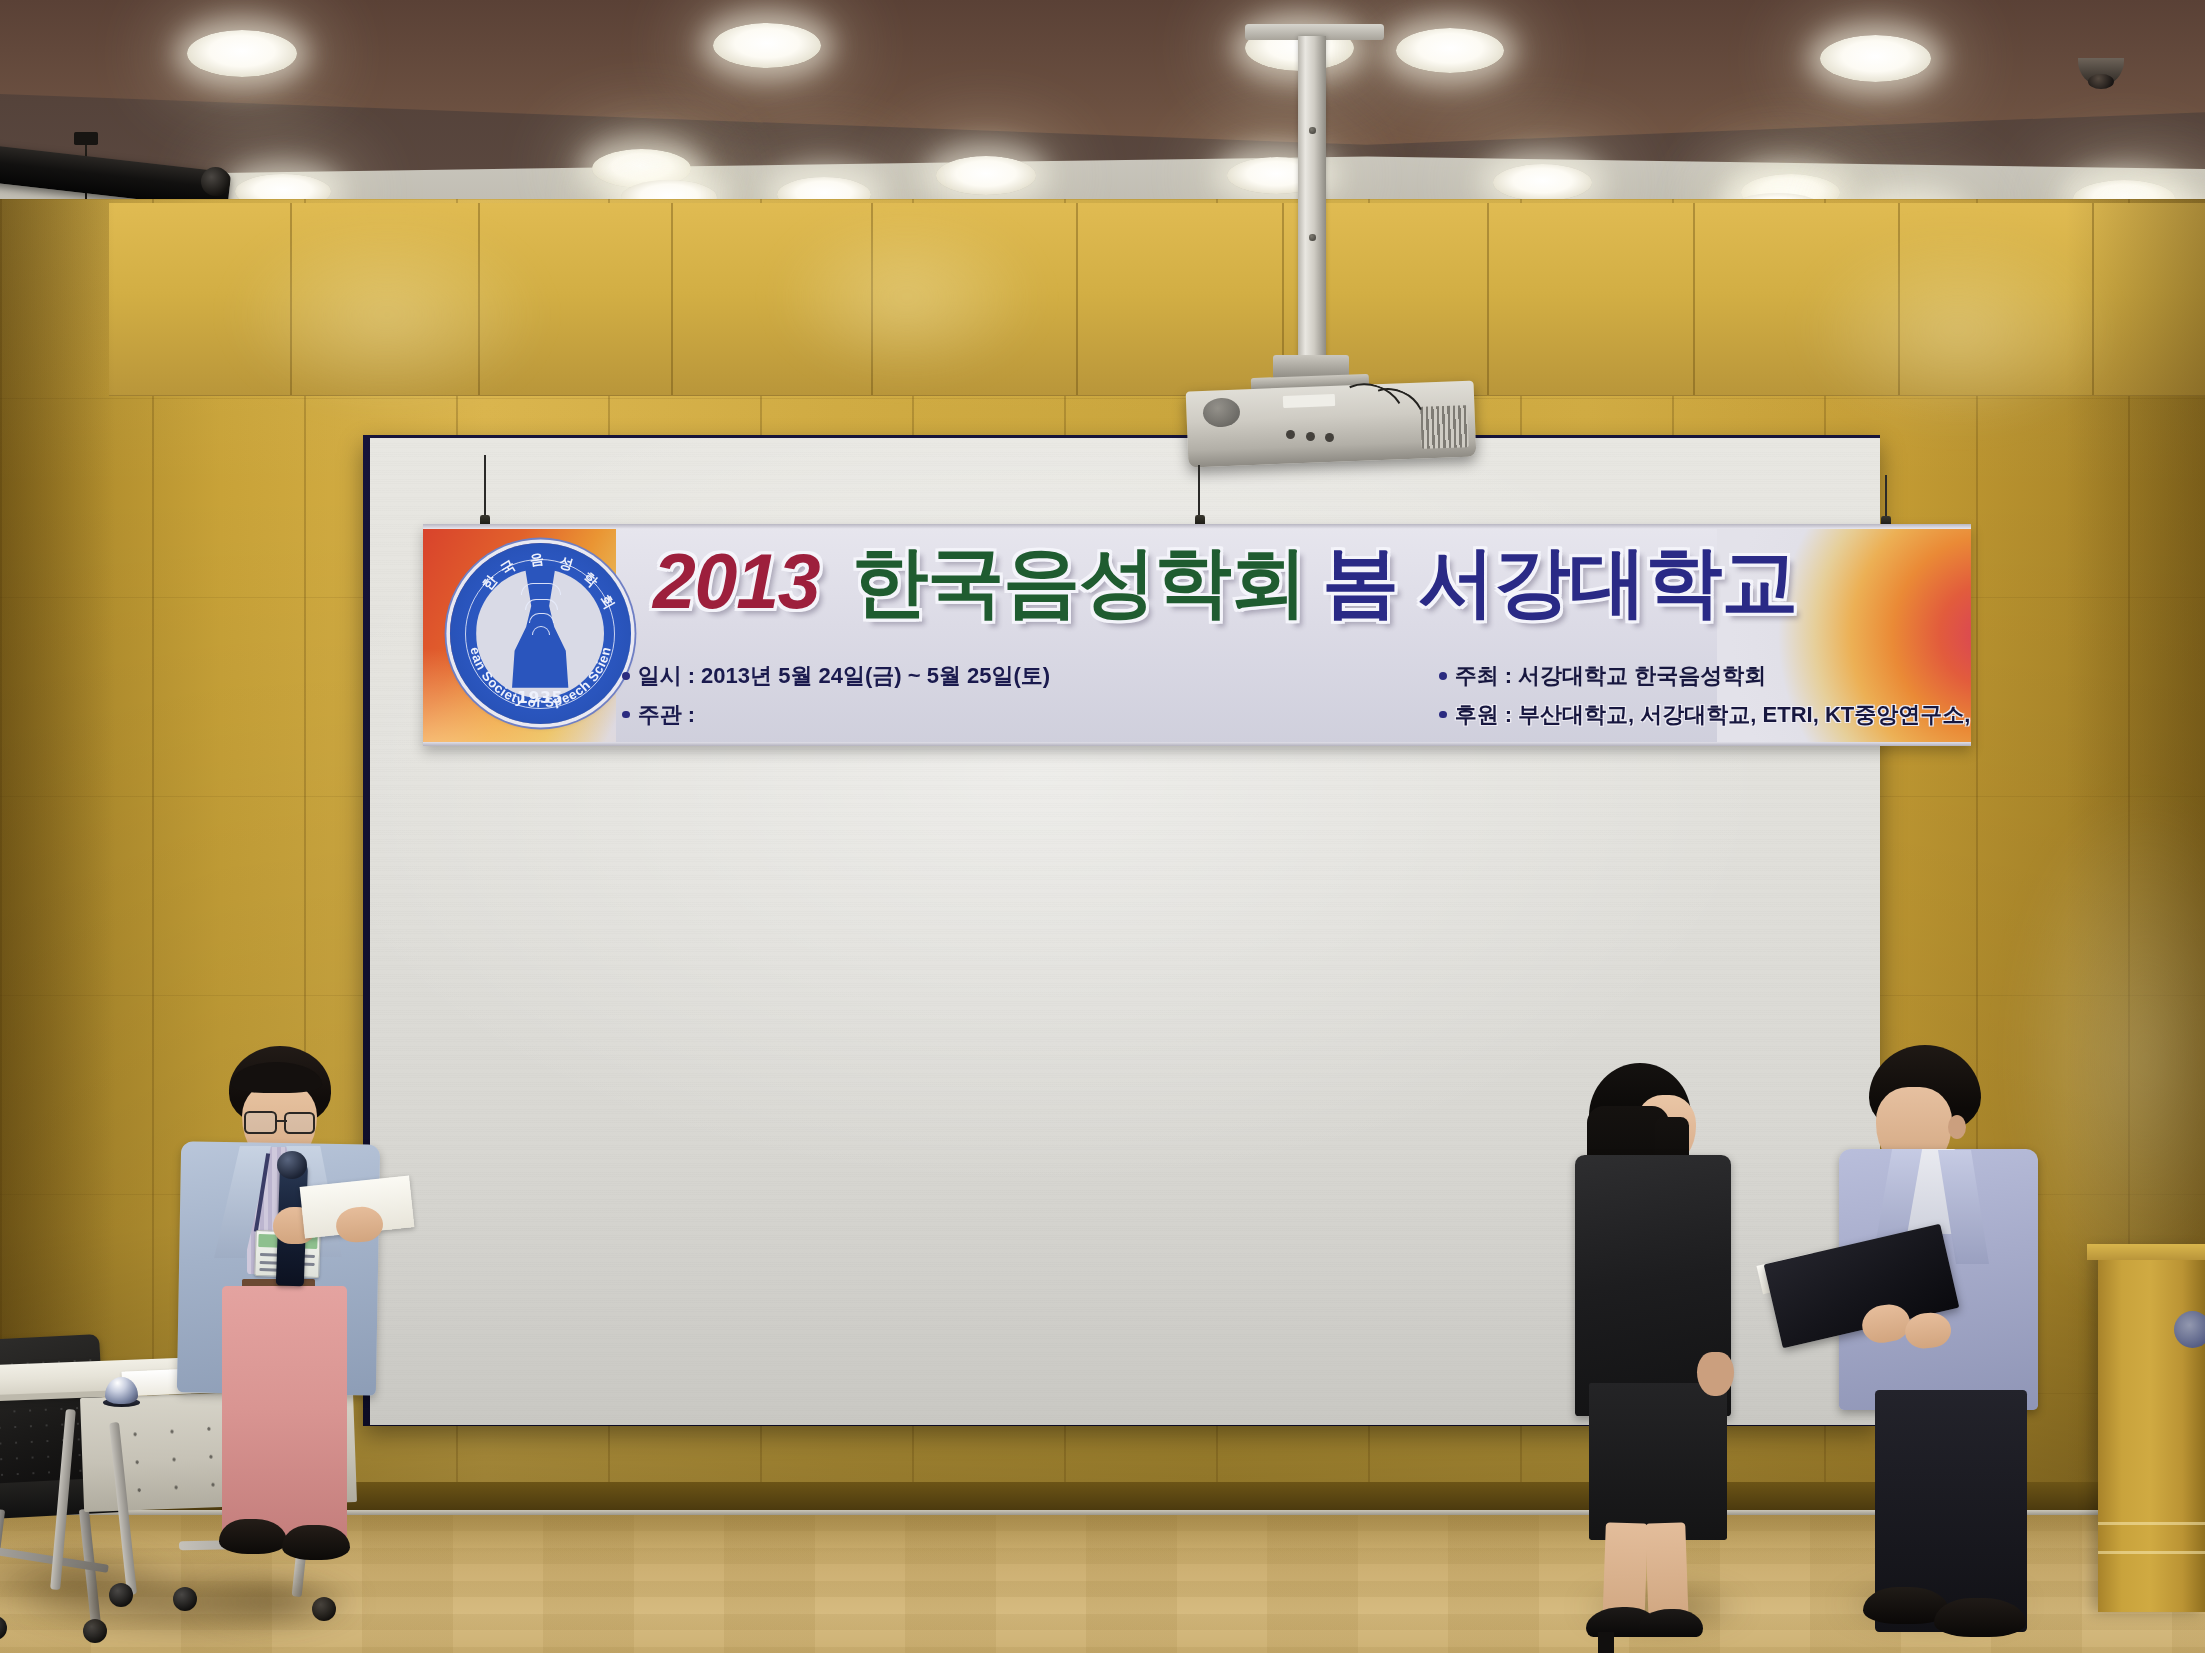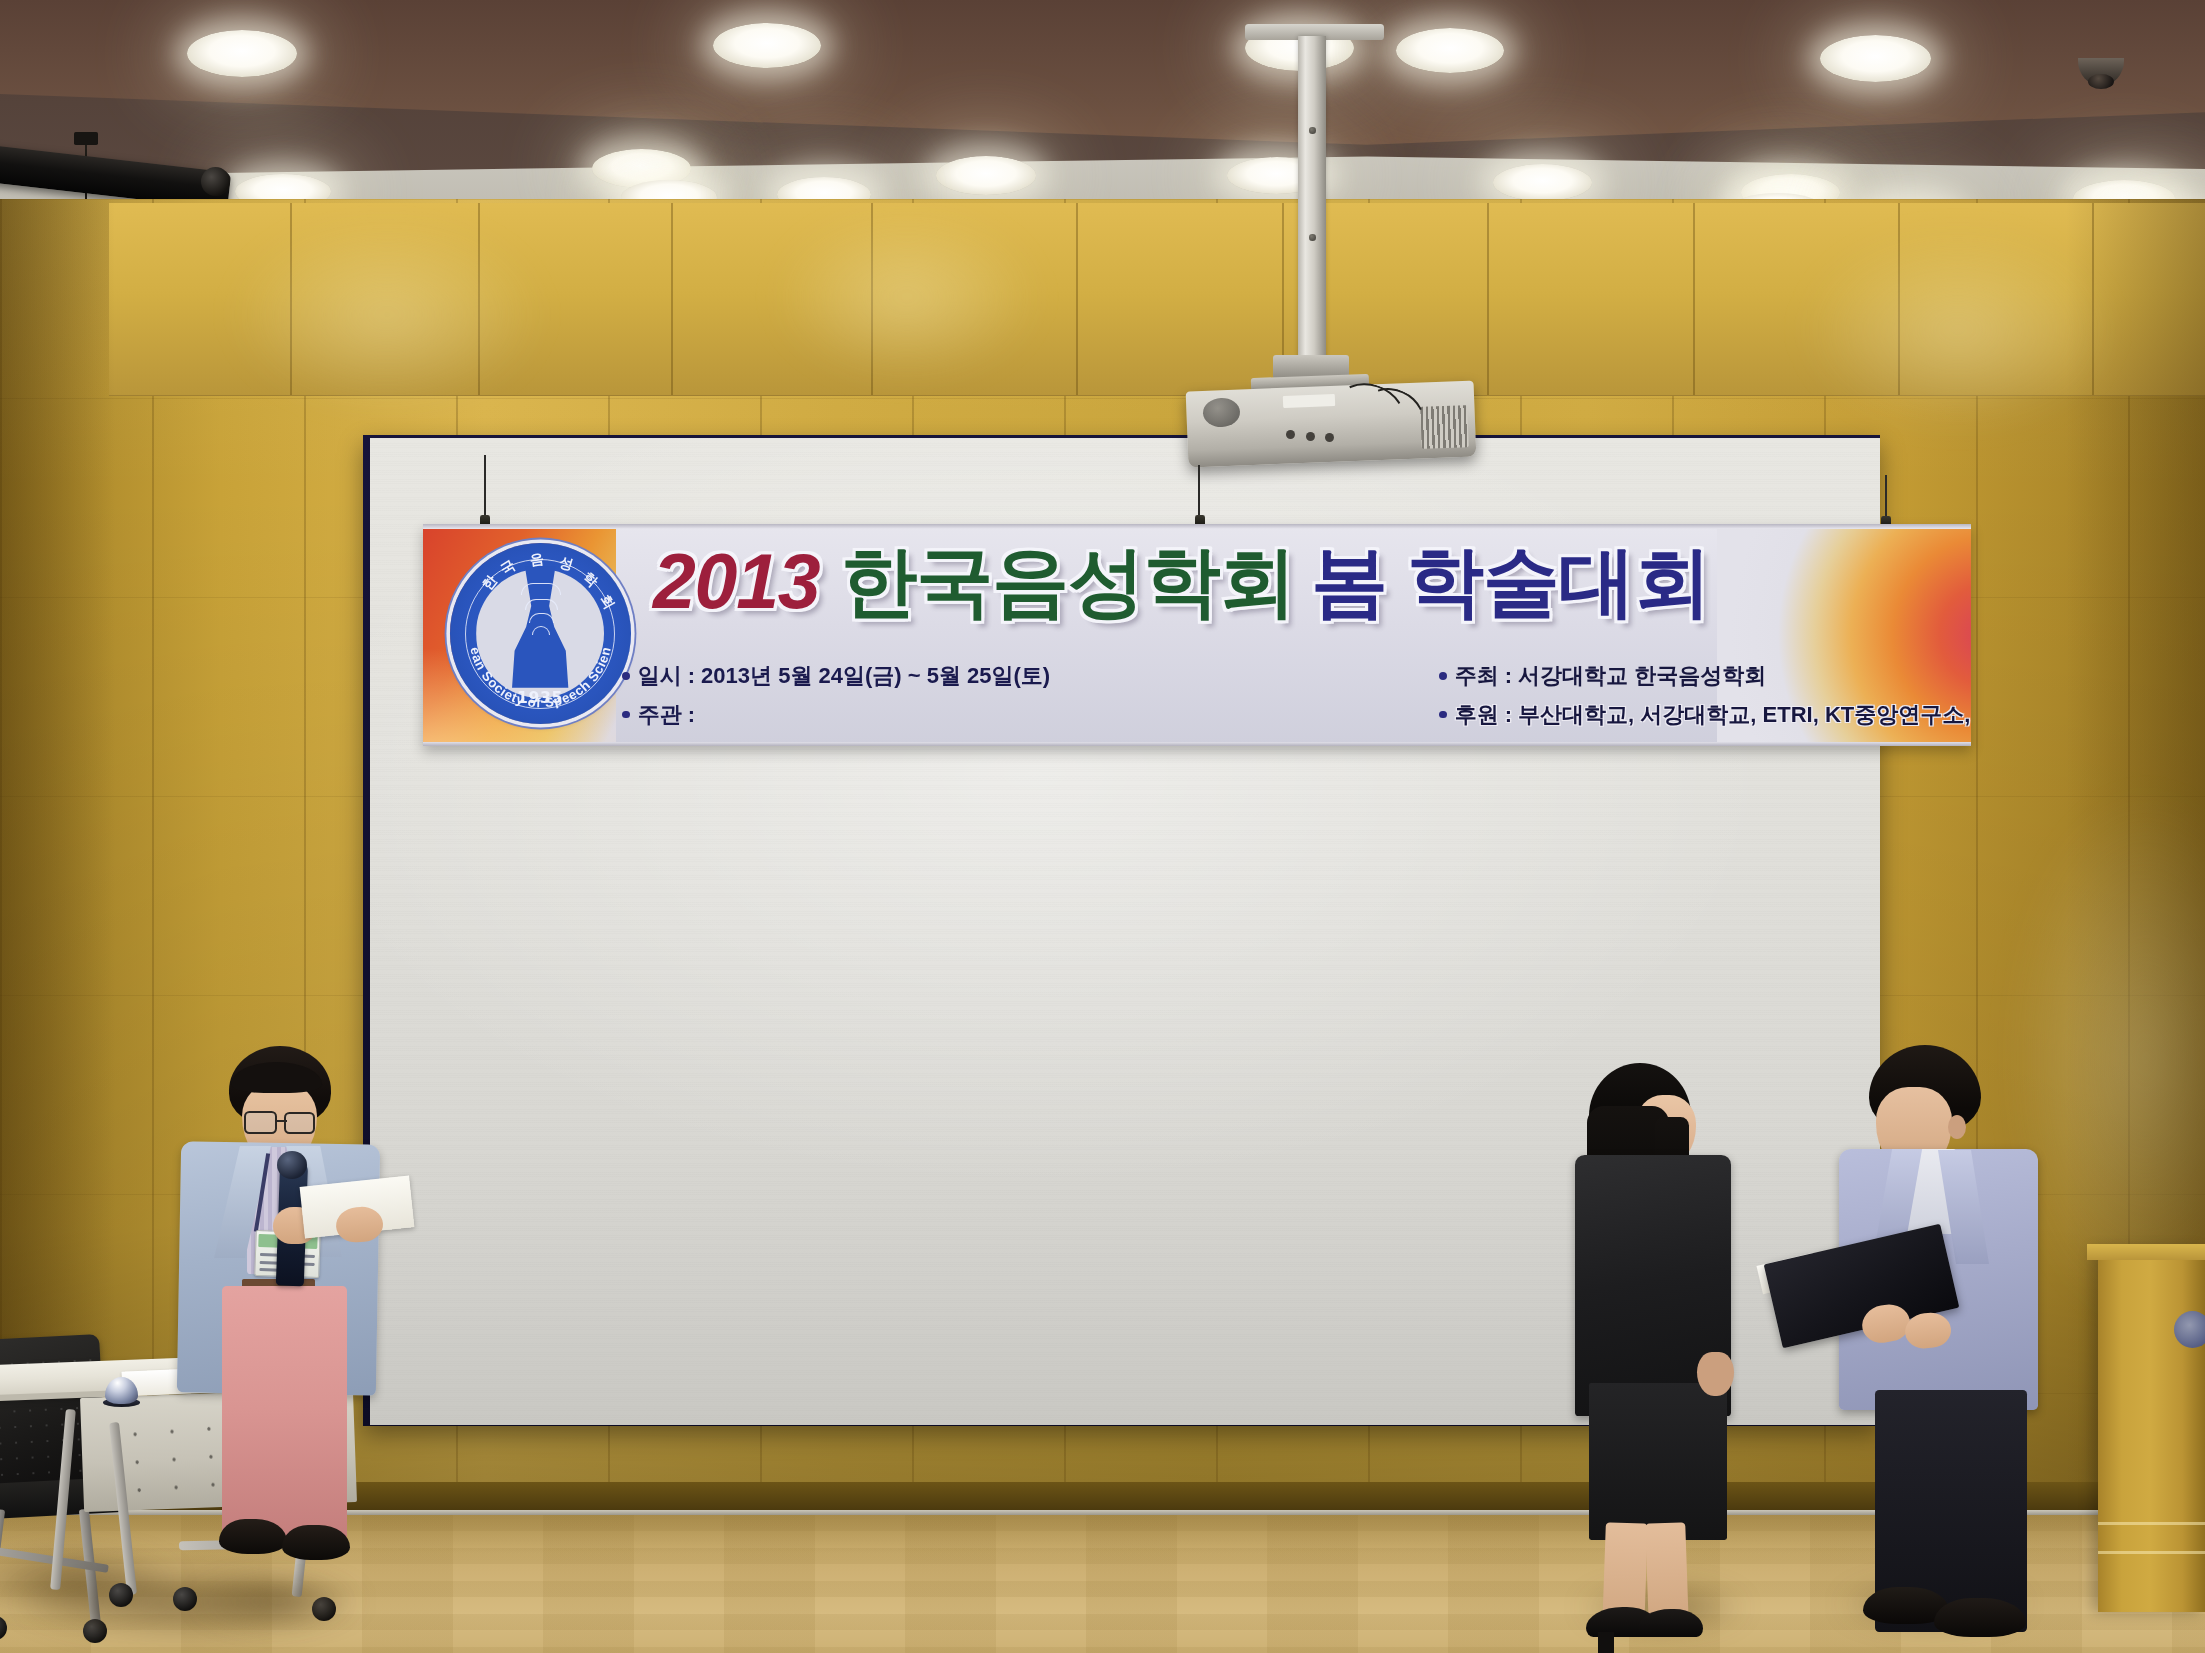--- a/index.html
+++ b/index.html
@@ -148,21 +148,21 @@
   .emb-arc text{fill:#eef1fc;font-size:22px;font-weight:700;
     font-family:"Liberation Sans",sans-serif;letter-spacing:1.2px;}
 
   
   .headline{position:absolute;left:230px;top:17px;white-space:nowrap;
     font-family:"Liberation Sans",sans-serif;font-weight:900;font-size:77px;line-height:1.04;
     letter-spacing:-1.2px;}
   .h-year{color:#9d1f3c;
     text-shadow:-3px -3px 0 #f4f4fa,3px -3px 0 #f4f4fa,-3px 3px 0 #f4f4fa,3px 3px 0 #f4f4fa,
       0 -3px 0 #f4f4fa,0 3px 0 #f4f4fa,-3px 0 0 #f4f4fa,3px 0 0 #f4f4fa, 5.4px 6px 5.4px rgba(60,50,80,.32);font-style:italic;}
-  .h-green{color:#1f5c30;margin-left:21px;
+  .h-green{color:#1f5c30;margin-left:32px;
     text-shadow:-3px -3px 0 #f4f4fa,3px -3px 0 #f4f4fa,-3px 3px 0 #f4f4fa,3px 3px 0 #f4f4fa,
       0 -3px 0 #f4f4fa,0 3px 0 #f4f4fa,-3px 0 0 #f4f4fa,3px 0 0 #f4f4fa, 5.4px 6px 5.4px rgba(60,50,80,.32);}
   .h-navy{color:#2a2a86;margin-left:15.7px;
     text-shadow:-3px -3px 0 #f4f4fa,3px -3px 0 #f4f4fa,-3px 3px 0 #f4f4fa,3px 3px 0 #f4f4fa,
       0 -3px 0 #f4f4fa,0 3px 0 #f4f4fa,-3px 0 0 #f4f4fa,3px 0 0 #f4f4fa, 5.4px 6px 5.4px rgba(60,50,80,.32);}
 
   .info-col{position:absolute;font-family:"Liberation Sans",sans-serif;
     font-size:22px;font-weight:700;color:#1a1a4e;white-space:nowrap;}
   .info-row{display:flex;align-items:center;margin-bottom:8.5px;}
   .bullet{width:7.9px;height:7.9px;border-radius:50%;background:#2b2b80;
@@ -398,21 +398,21 @@
       <div class="emb-year">1935</div>
       <svg class="emb-arc" viewBox="0 0 300 300">
         <defs>
             <path id="arcpath" d="M 34 176 A 118 118 0 0 0 266 176"></path>
           </defs>
         <text><textPath href="#arcpath" startOffset="50%" text-anchor="middle">Korean Society of Speech Sciences</textPath></text>
       </svg>
     </div>
 
     <div class="headline">
-      <span class="h-year">2013</span><span class="h-green">한국음성학회</span><span class="h-navy">봄 학술대회</span>
+      <span class="h-year">2013</span><span class="h-green">한국음성학회</span><span class="h-navy">봄 서강대학교</span>
     </div>
 
     <div class="info-col info-left" style="left:199px;top:137px;">
       <div class="info-row">
         <span class="bullet"></span>
         <span>일시</span>
         <span style="margin:0 6px;">:</span>
         <span>2013년 5월 24일(금) ~ 5월 25일(토)</span>
       </div>
       <div class="info-row">

